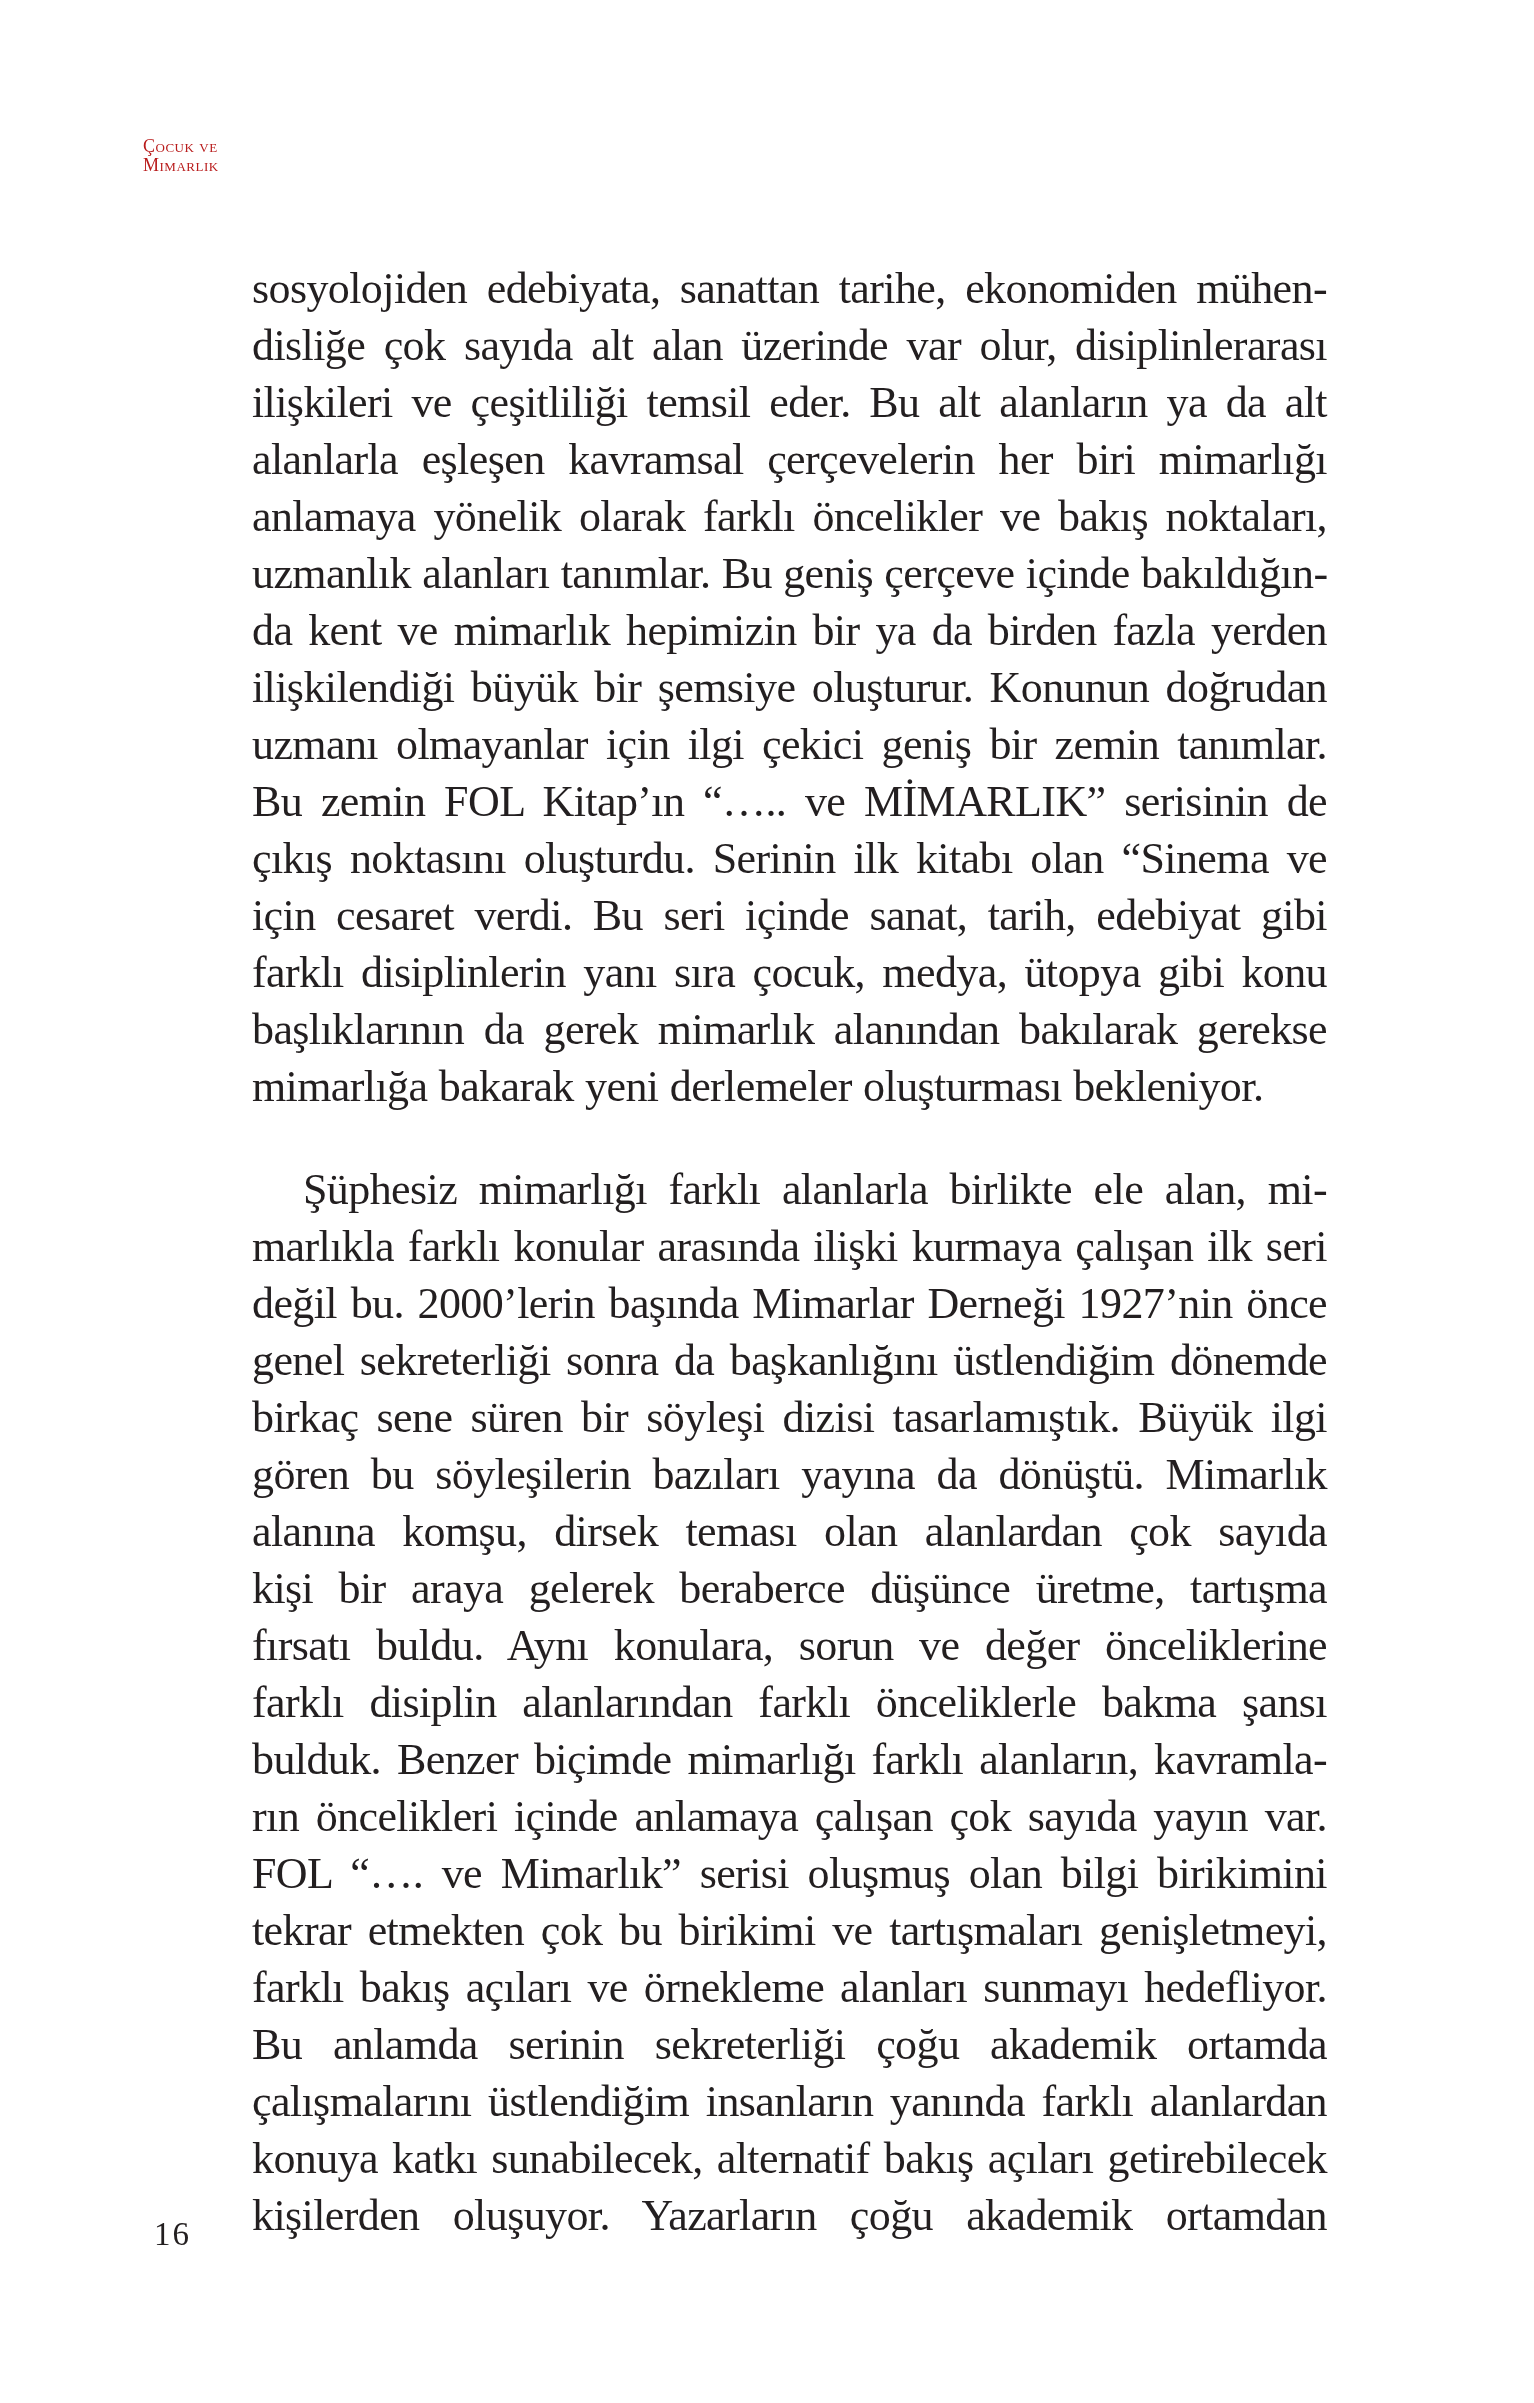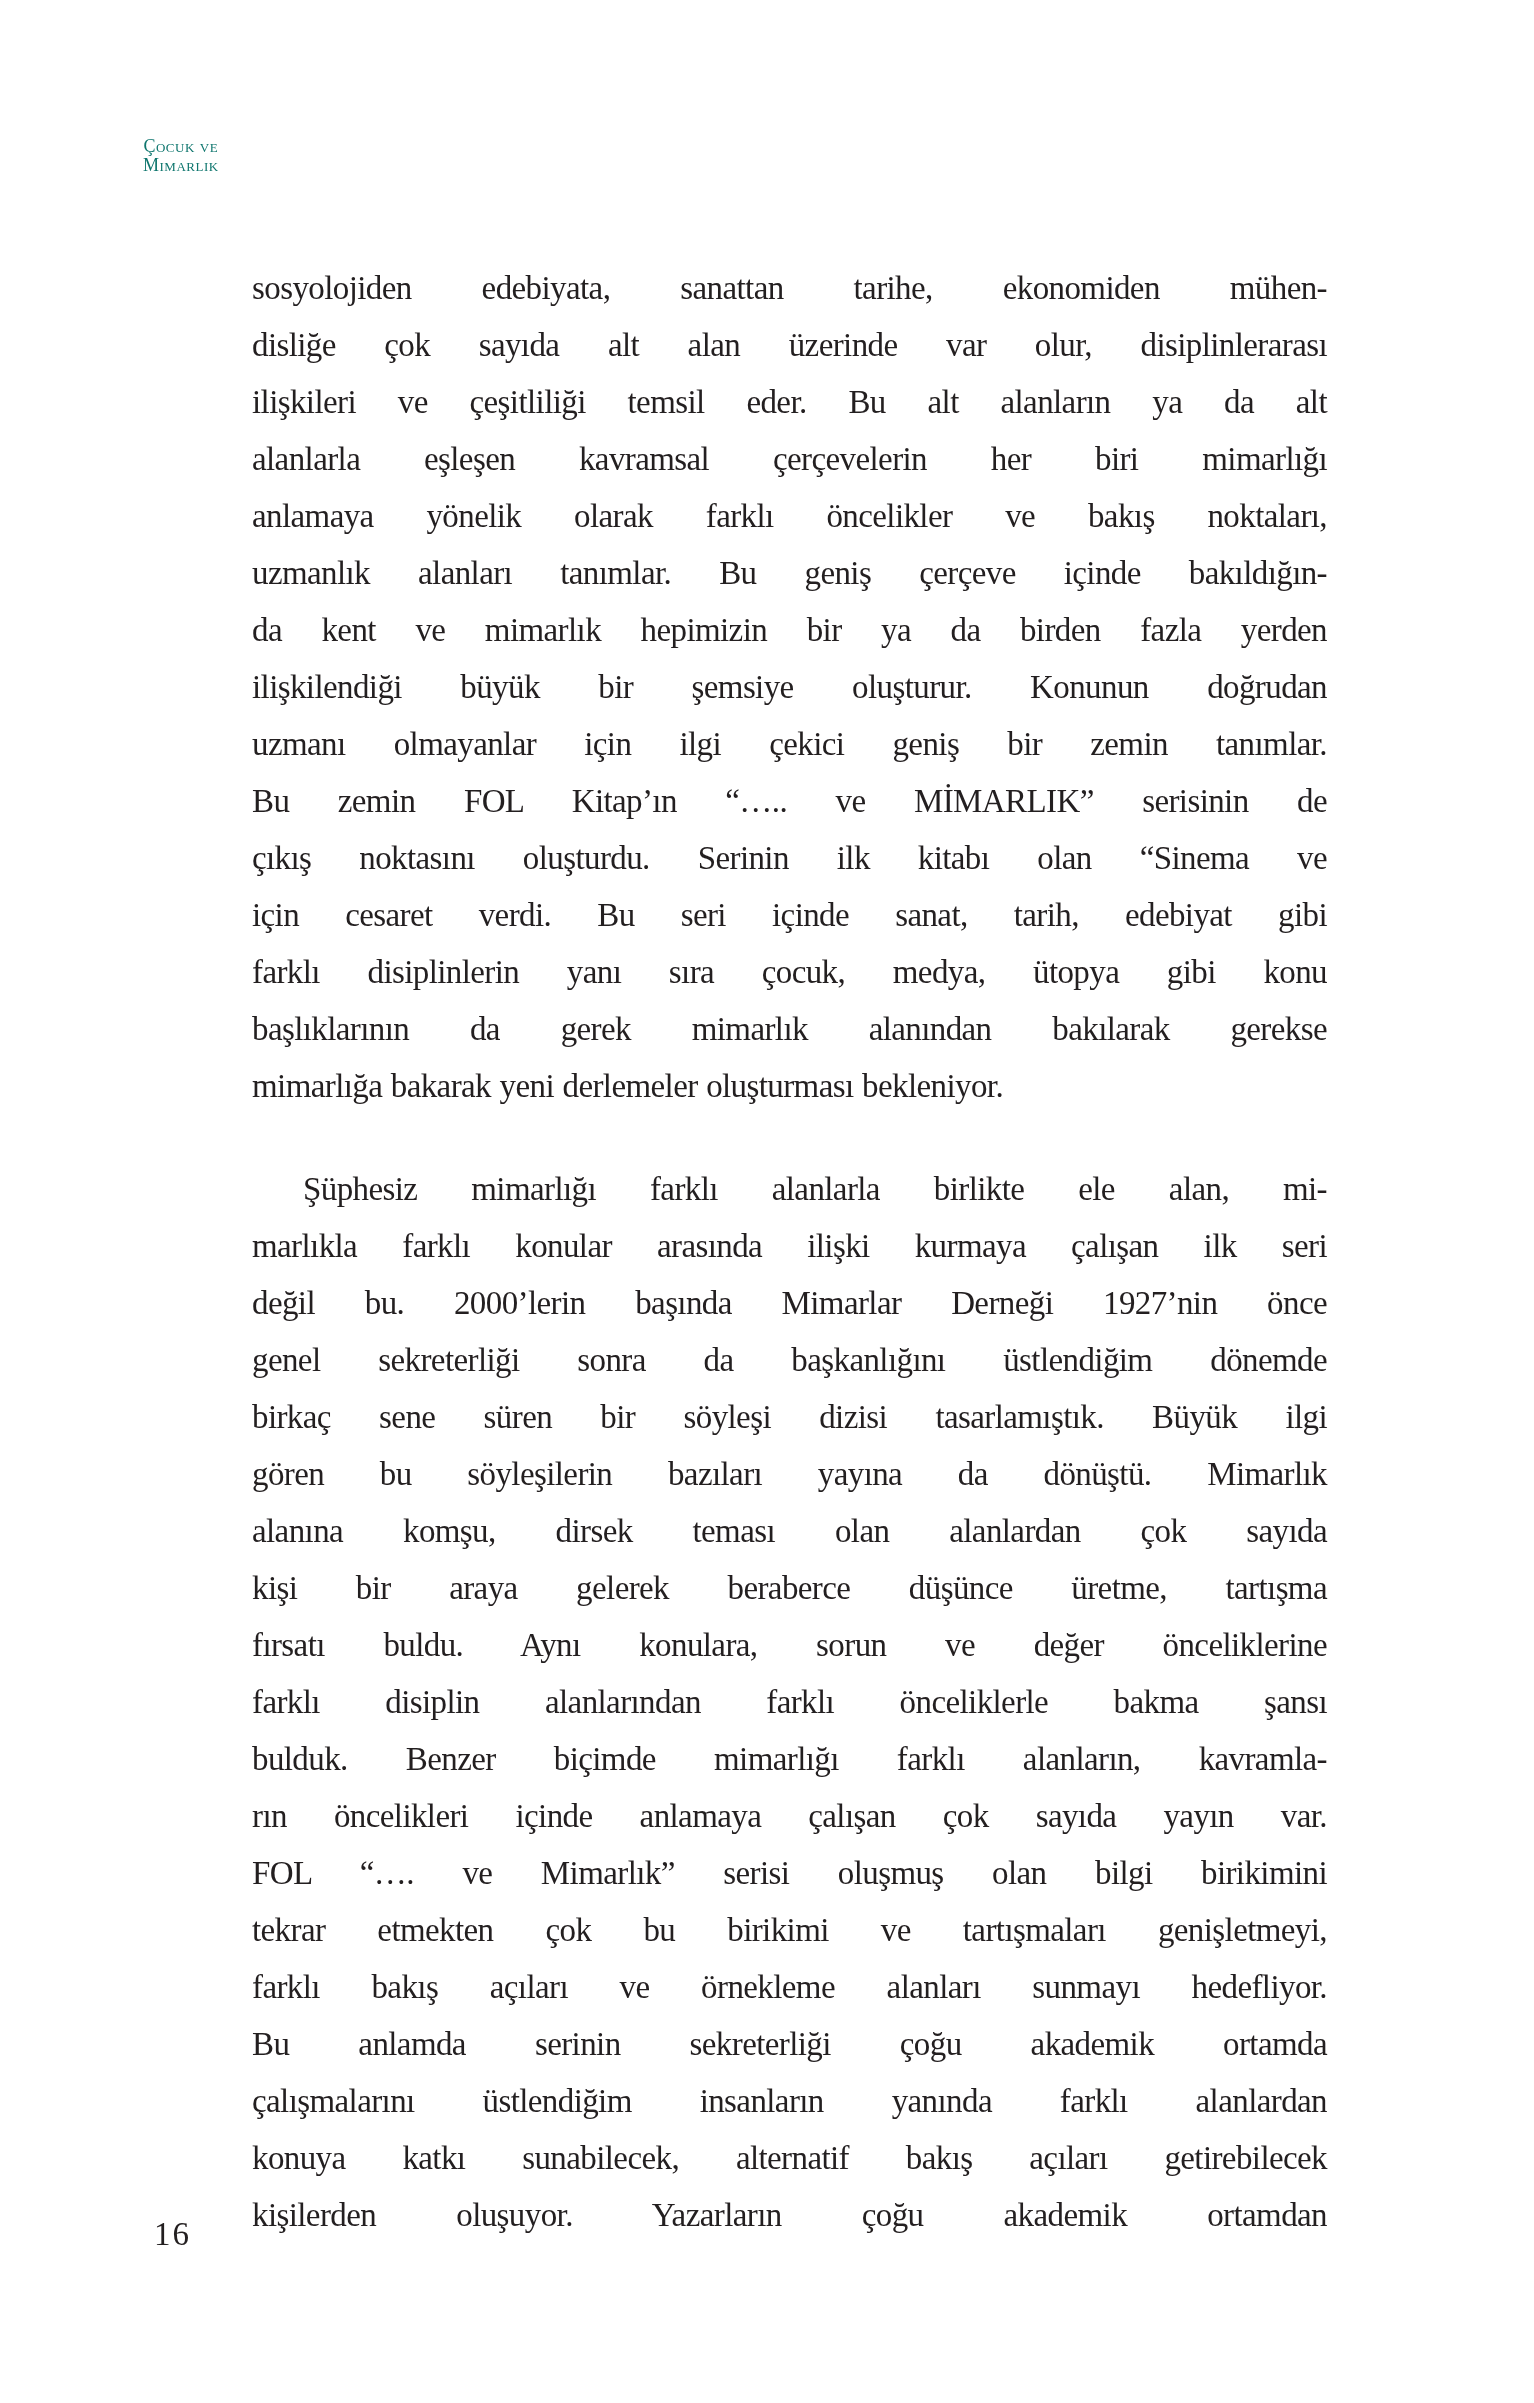--- a/index.html
+++ b/index.html
@@ -16,30 +16,29 @@
       font-family: "Liberation Serif", "DejaVu Serif", serif;
     }
     .running-head {
       position: absolute;
       left: 143px;
       top: 137px;
       font-size: 18px;
       line-height: 19px;
       letter-spacing: 0.5px;
       font-variant: small-caps;
-      color: #0f766e;
-      text-align: center;
+      color: #b91c1c;
     }
     .running-head div { white-space: nowrap; }
     .body-text {
       position: absolute;
       left: 252px;
       top: 260px;
       width: 1075px;
-      font-size: 33px;
+      font-size: 44px;
       line-height: 57px;
       text-align: justify;
       hyphens: manual;
       letter-spacing: -0.6px;
       word-spacing: 0.9px;
     }
     .body-text .line {
       display: block;
       text-align: justify;
       text-align-last: justify;

